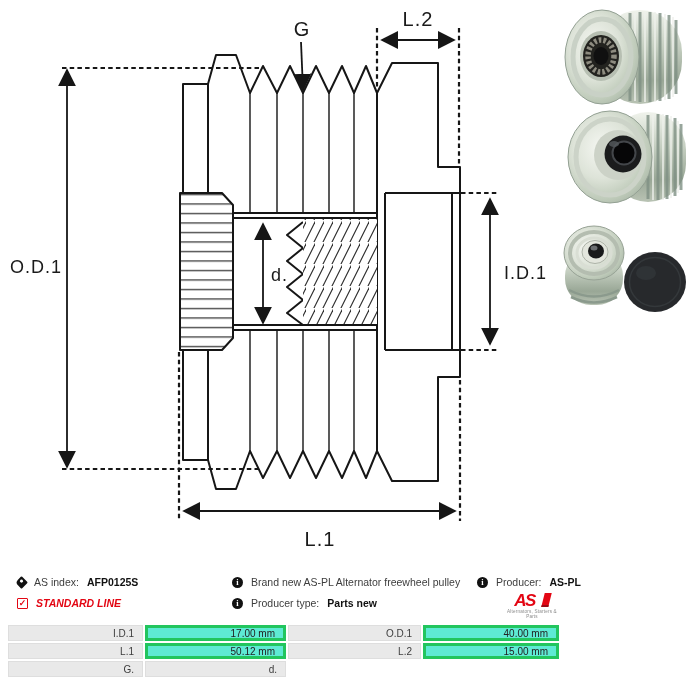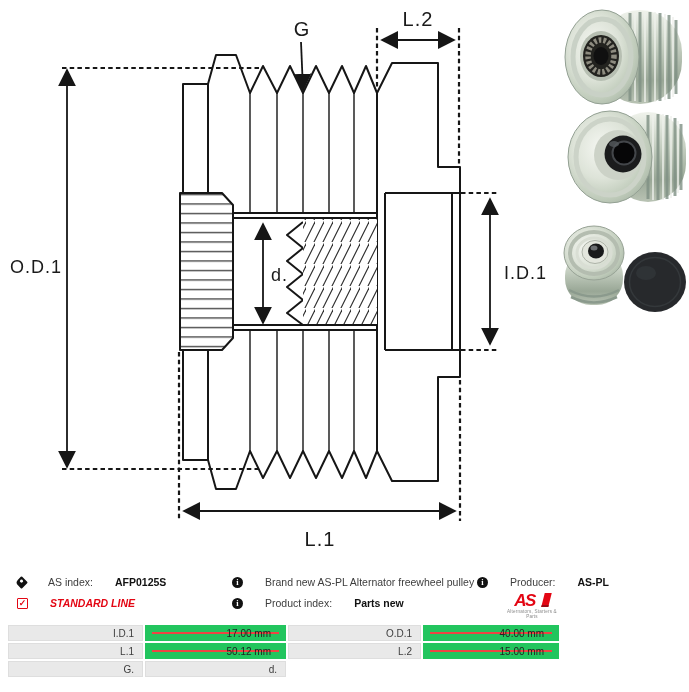--- a/index.html
+++ b/index.html
@@ -6,21 +6,21 @@
   .page {
     position:relative; width:689px; height:692px; background:#fff;
     font-family:"Liberation Sans", sans-serif; overflow:hidden; color:#333;
   }
   svg text { font-family:"Liberation Sans", sans-serif; fill:#1a1a1a; }
 
   .drawing-svg { position:absolute; left:0; top:0; }
   .photos-svg  { position:absolute; left:558px; top:2px; }
 
   
-  .iline { position:absolute; font-size:10.5px; color:#3d3d3d; display:flex; align-items:center; gap:22px; white-space:nowrap; }
+  .iline { position:absolute; font-size:10.5px; color:#3d3d3d; display:flex; align-items:center; gap:8px; white-space:nowrap; }
   .iline b { color:#111; }
   .ic-info {
     display:inline-block; width:11px; height:11px; border-radius:50%;
     background:#111; color:#fff; font-size:8.5px; font-weight:bold;
     text-align:center; line-height:11px; font-family:"Liberation Serif", serif;
     flex:0 0 auto;
   }
   .ic-tag { position:relative; width:9px; height:9px; background:#111; border-radius:1px 1px 1px 4px; transform:rotate(45deg); flex:0 0 auto; }
   .ic-tag span { position:absolute; left:2px; top:2px; width:2.5px; height:2.5px; border-radius:50%; background:#fff; }
   .ic-check {
@@ -39,21 +39,21 @@
   .as-logo-tagline { font-size:4.6px; color:#8b8b8b; margin-top:1px; letter-spacing:.2px; }
 
   
   .spec {
     position:absolute; left:8px; top:625px;
     display:grid; grid-template-columns:135px 141px 133px 136px;
     grid-auto-rows:16px; gap:2px; font-size:10px;
   }
   .cell { display:flex; align-items:center; justify-content:flex-end; padding-right:8px; }
   .cell.lbl { background:#e9e9e9; border:1px solid #dedede; color:#3c3c3c; }
-  .cell.val { background:#ef4444; border:7px solid #22c55e; color:#222; }
+  .cell.val { background:#5eead4; border:3px solid #22c55e; color:#222; }
 </style>
 </head>
 <body>
 
 <div class="page">
 
   <svg class="drawing-svg" width="560" height="565" viewBox="0 0 560 565">
     <defs>
       <marker id="ah" viewBox="0 0 10 10" refX="9" refY="5" markerWidth="10" markerHeight="10" orient="auto-start-reverse">
         <path d="M0,0 L10,5 L0,10 z" fill="#161616"></path>
@@ -197,21 +197,21 @@
     <span class="ic-check">✓</span>
     <span class="red">STANDARD LINE</span>
   </div>
 
   <div class="iline" style="left:232px; top:576px;">
     <span class="ic-info">i</span>
     <span>Brand new AS-PL Alternator freewheel pulley</span>
   </div>
   <div class="iline" style="left:232px; top:597px;">
     <span class="ic-info">i</span>
-    <span>Product index:</span>
+    <span>Producer type:</span>
     <b>Parts new</b>
   </div>
 
   <div class="iline" style="left:477px; top:576px;">
     <span class="ic-info">i</span>
     <span>Producer:</span>
     <b>AS-PL</b>
   </div>
 
   <div class="as-logo">

